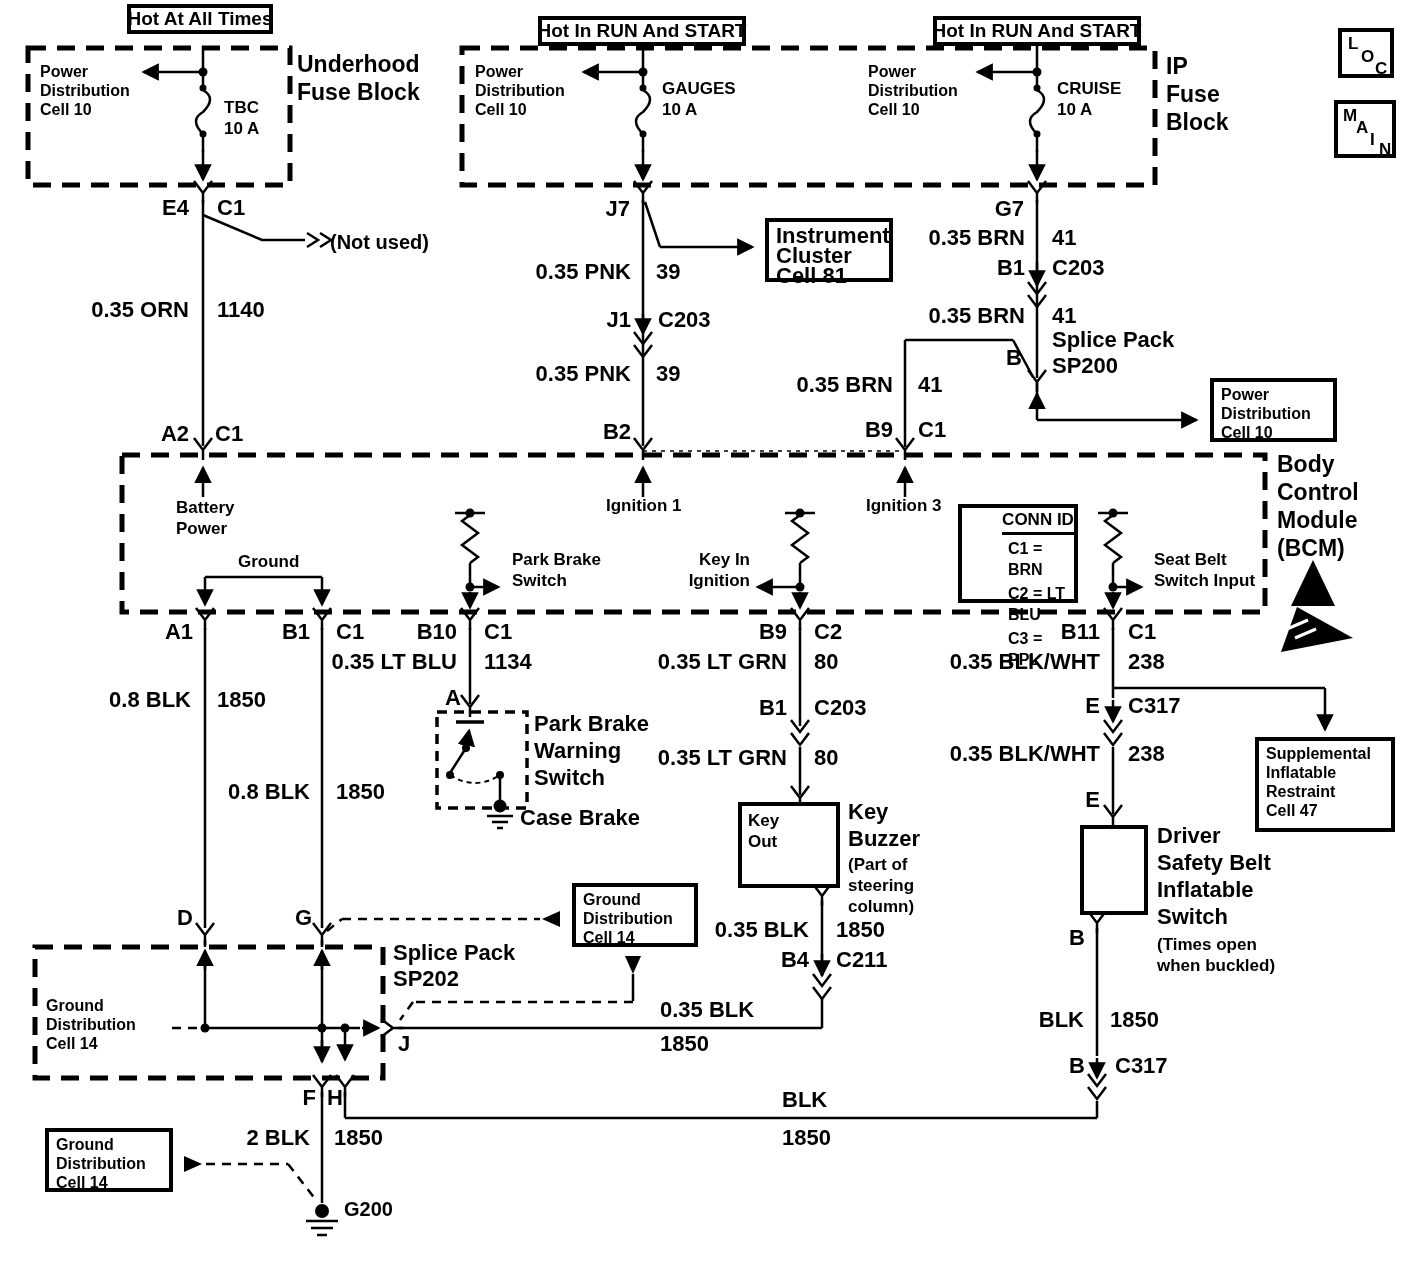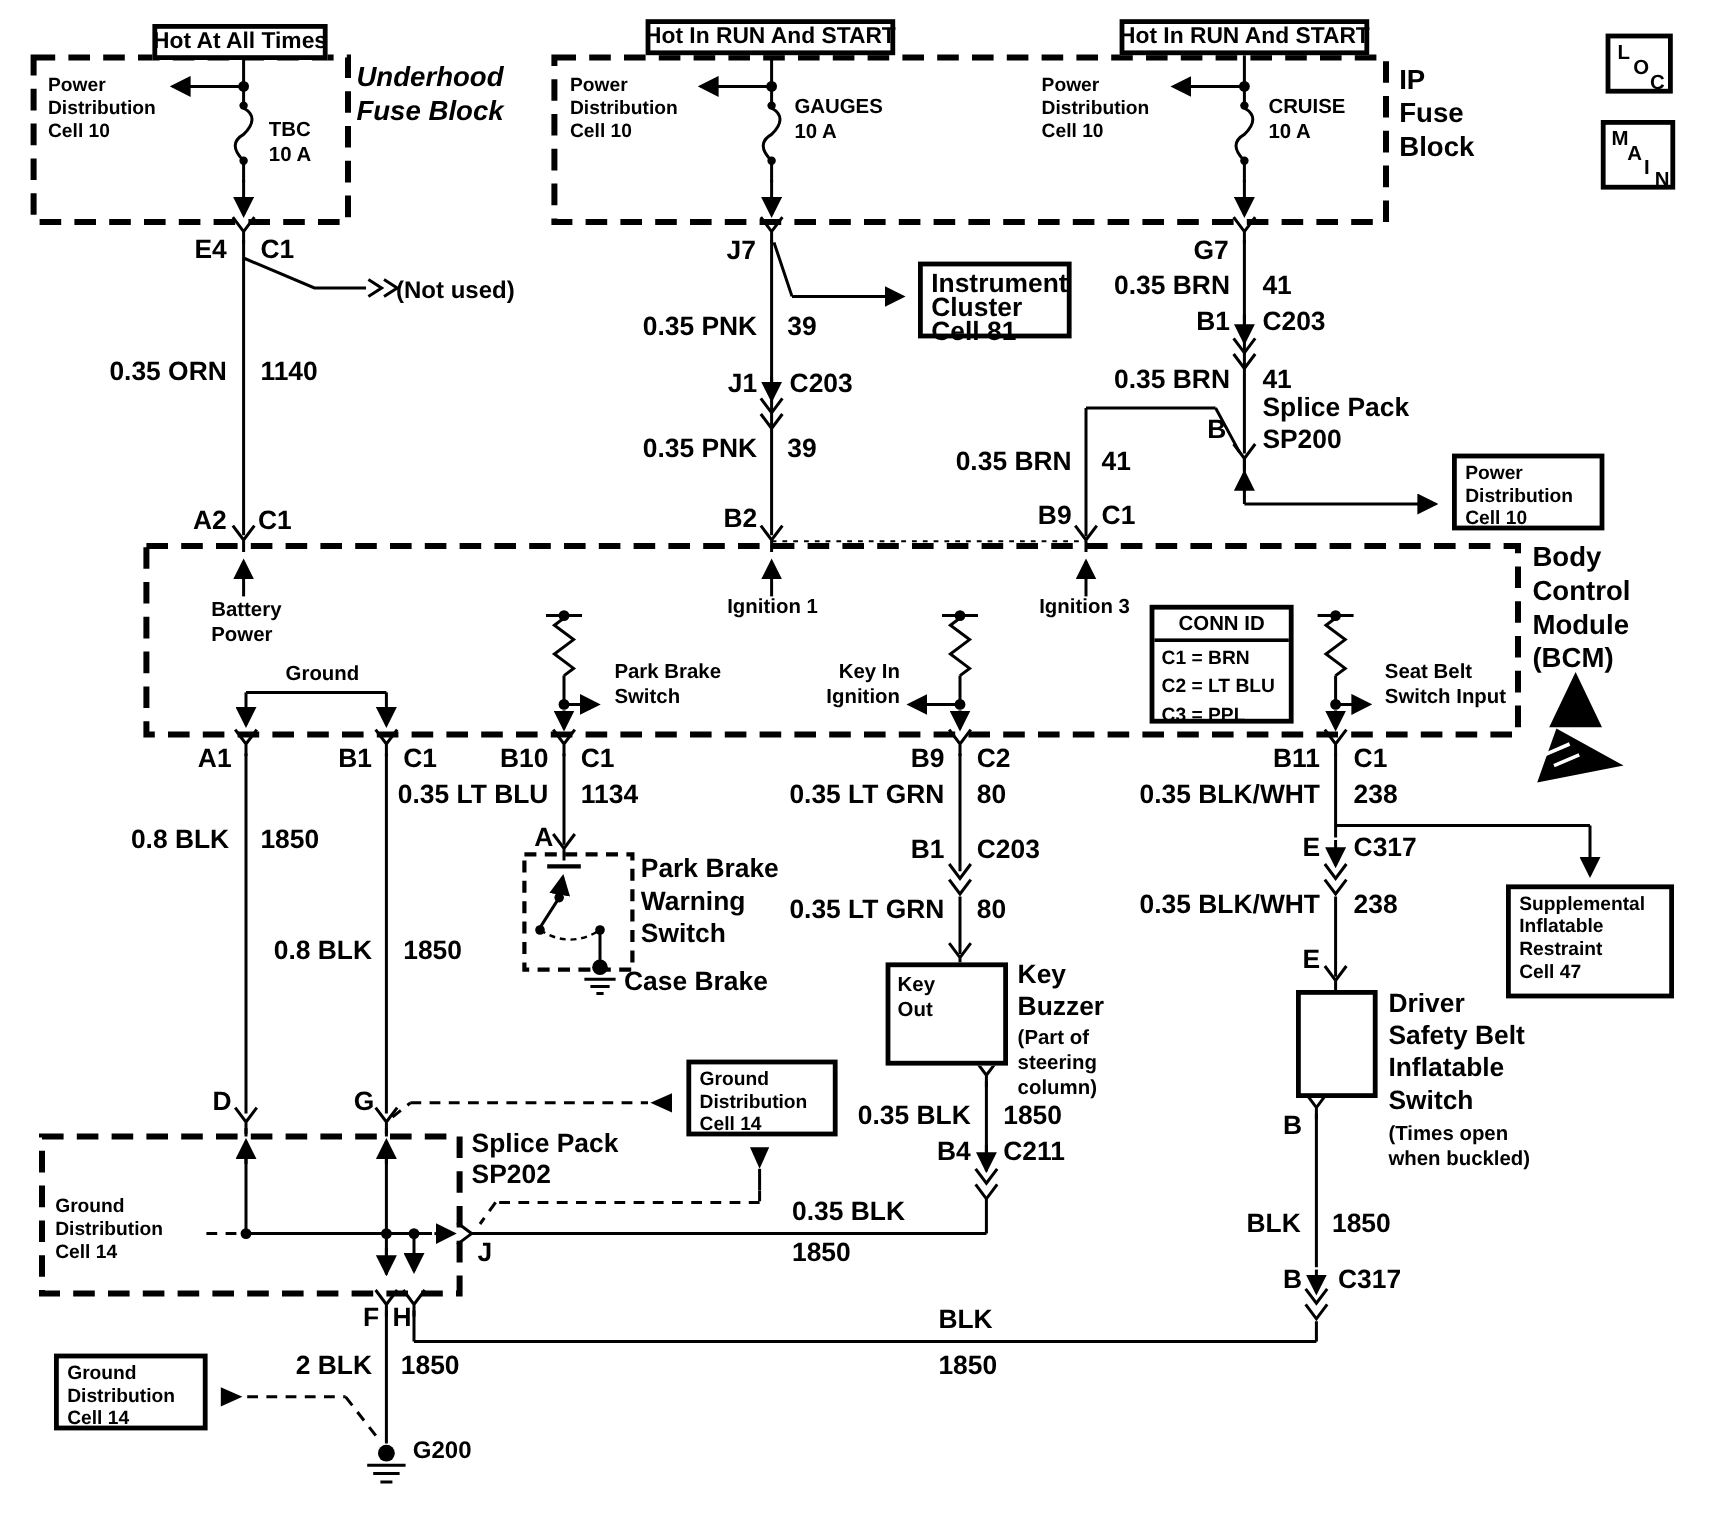--- a/index.html
+++ b/index.html
@@ -211,21 +211,21 @@
     <polygon points="184,1156 184,1172 202,1164"></polygon>
   </g>
 
   <g>
     <polygon points="1313,560 1291,606 1335,606" fill="#000"></polygon>
     <polygon points="1281,652 1297,607 1353,638" fill="#000"></polygon>
     <path d="M1287,629 l21,-9 M1295,638 l21,-9" stroke="#fff" stroke-width="3" fill="none"></path>
   </g>
 </svg>
 
-<div class="box hdr" style="left:127px;top:20px;width:146px;height:30px;">
+<div class="box hdr" style="left:127px;top:4px;width:146px;height:30px;">
       <span>Hot At All Times</span>
     </div>
 <div class="box hdr" style="left:538px;top:16px;width:208px;height:30px;">
       <span>Hot In RUN And START</span>
     </div>
 <div class="box hdr" style="left:933px;top:16px;width:208px;height:30px;">
       <span>Hot In RUN And START</span>
     </div>
 
 <div class="box corner" style="left:1338px;top:28px;width:56px;height:50px;">
@@ -233,21 +233,21 @@
   <span style="left:19px;top:15px;">O</span>
   <span style="left:33px;top:27px;">C</span>
 </div>
 <div class="box corner" style="left:1334px;top:100px;width:62px;height:58px;">
   <span style="left:5px;top:2px;">M</span>
   <span style="left:18px;top:14px;">A</span>
   <span style="left:32px;top:26px;">I</span>
   <span style="left:41px;top:36px;">N</span>
 </div>
 
-<div class="lbl s23" style="left:297px;top:50px;font-style:italic;">
+<div class="lbl s23" style="left:297px;top:50px;">
   <div>Underhood</div>
   <div>Fuse Block</div>
 </div>
 <div class="lbl s23" style="left:1166px;top:52px;">
   <div>IP</div>
   <div>Fuse</div>
   <div>Block</div>
 </div>
 
 <div class="lbl s16" style="left:40px;top:62px;">
@@ -336,21 +336,21 @@
 </div>
 <div class="lbl s17 r" style="left:676px;top:549px;width:74px;">
   <div>Key In</div>
   <div>Ignition</div>
 </div>
 <div class="lbl s17" style="left:1154px;top:549px;">
   <div>Seat Belt</div>
   <div>Switch Input</div>
 </div>
 
-<div class="box" style="left:958px;top:504px;width:120px;height:99px;">
+<div class="box" style="left:958px;top:504px;width:120px;height:99px;padding-left:40px;">
   <div class="cid-h">CONN ID</div>
   <div class="cid-r">C1 = BRN</div>
   <div class="cid-r">C2 = LT BLU</div>
   <div class="cid-r">C3 = PPL</div>
 </div>
 
 <div class="lbl s23" style="left:1277px;top:450px;">
   <div>Body</div>
   <div>Control</div>
   <div>Module</div>

